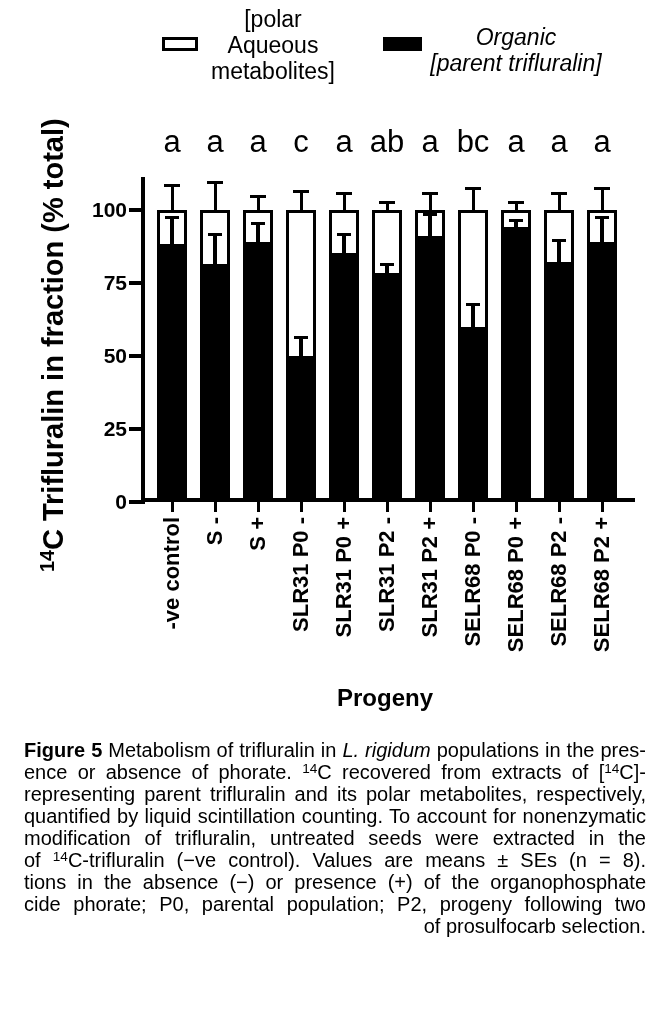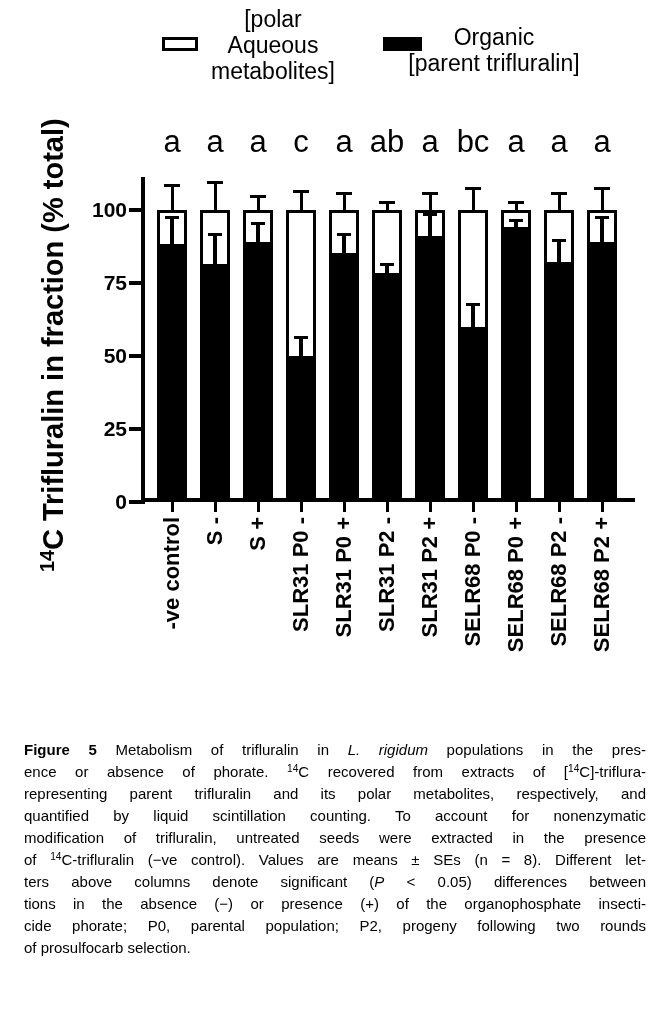--- a/index.html
+++ b/index.html
@@ -4,41 +4,41 @@
 <style>
   html,body{margin:0;padding:0;background:#fff;}
   #page{position:relative;width:667px;height:1024px;background:#fff;overflow:hidden;
         font-family:"Liberation Sans",sans-serif;color:#000;}
   
   .swatch{position:absolute;box-sizing:border-box;}
   #sw-aq{left:162px;top:37px;width:36px;height:14px;border:3px solid #000;background:#fff;}
   #sw-or{left:383px;top:37px;width:39px;height:14px;background:#000;}
   .leg-label{position:absolute;text-align:center;font-size:23px;line-height:26px;white-space:nowrap;}
   #leg-aq{left:198px;top:6px;width:150px;}
-  #leg-or{left:399px;top:24px;width:190px;}
+  #leg-or{left:421px;top:24px;width:190px;font-style:italic;}
   
   #plot{position:absolute;left:145px;top:177px;width:503px;height:325px;}
   .spine{position:absolute;background:#000;}
   .bar{position:absolute;box-sizing:border-box;border:3px solid #000;background:#fff;}
   .fill{position:absolute;left:0;right:0;bottom:0;background:#000;}
   .wh{position:absolute;background:#000;}
   .letter{position:absolute;font-size:31px;line-height:34px;text-align:center;width:50px;}
   .ytick-lab{position:absolute;font-weight:bold;font-size:21px;line-height:28px;text-align:right;width:62px;left:-80px;}
   .xlab{position:absolute;font-weight:bold;font-size:22px;line-height:26px;white-space:nowrap;
         transform:rotate(-90deg) translateX(-100%);transform-origin:0 0;}
   #ytitle{position:absolute;left:36px;top:572px;font-weight:bold;font-size:29px;line-height:34px;
           white-space:nowrap;transform:rotate(-90deg);transform-origin:0 0;}
   #xtitle{position:absolute;left:285px;top:684px;width:200px;text-align:center;
           font-weight:bold;font-size:24px;}
   .sup{font-size:68%;position:relative;top:-0.45em;}
   
-  #caption{position:absolute;left:24px;top:739px;width:622px;font-size:15px;line-height:22px;}
+  #caption{position:absolute;left:24px;top:739px;width:622px;font-size:20px;line-height:22px;}
   .cap-line{height:22px;overflow:hidden;text-align:justify;}
   .cap-line::after{content:"";display:inline-block;width:100%;}
-  .cap-last{height:22px;overflow:hidden;text-align:left;}
+  .cap-last{height:22px;overflow:hidden;text-align:right;}
 </style>
 </head>
 <body>
 
 <div id="page">
 
   <div>
     <div id="sw-aq" class="swatch"></div>
     <div id="leg-aq" class="leg-label">
       <div>[polar</div>
@@ -172,26 +172,26 @@
       <div class="bar" style="left: 442px; top: 33px; width: 30px; height: 292px;">
         <div class="fill" style="height: 257px;"></div>
       </div>
       <div class="wh" style="left: 455px; top: 39px; width: 4px; height: 29px;"></div>
       <div class="wh" style="left: 450px; top: 39px; width: 14px; height: 3px;"></div>
       <div class="letter" style="left: 432px; top: -52px;">a</div>
       <div class="spine" style="left: 456px; top: 325px; width: 3px; height: 10px;"></div>
       <div class="xlab" style="left: 444px; top: 340px;">SELR68 P2 +</div>
     </div>
 
+  <div id="xtitle">Progeny</div>
 
   <div id="caption">
       <div class="cap-line"><span style="font-weight: bold;">Figure 5</span><span>  Metabolism of trifluralin in </span><span style="font-style: italic;">L. rigidum</span><span> populations in the pres-</span></div>
       <div class="cap-line"><span>ence or absence of phorate. </span><span class="sup">14</span><span>C recovered from extracts of [</span><span class="sup">14</span><span>C]-triflura-</span></div>
       <div class="cap-line"><span>representing parent trifluralin and its polar metabolites, respectively, and</span></div>
       <div class="cap-line"><span>quantified by liquid scintillation counting. To account for nonenzymatic</span></div>
       <div class="cap-line"><span>modification of trifluralin, untreated seeds were extracted in the presence</span></div>
       <div class="cap-line"><span>of </span><span class="sup">14</span><span>C-trifluralin (−ve control). Values are means ± SEs (n = 8). Different let-</span></div>
-      <div class="cap-line"><span>ters above columns denote significant (</span><span style="font-style: italic;">P</span><span> &lt; 0.05) differences between</span></div>
       <div class="cap-line"><span>tions in the absence (−) or presence (+) of the organophosphate insecti-</span></div>
       <div class="cap-line"><span>cide phorate; P0, parental population; P2, progeny following two rounds</span></div>
       <div class="cap-last"><span>of prosulfocarb selection.</span></div>
     </div>
 </div>
 
 </body></html>

